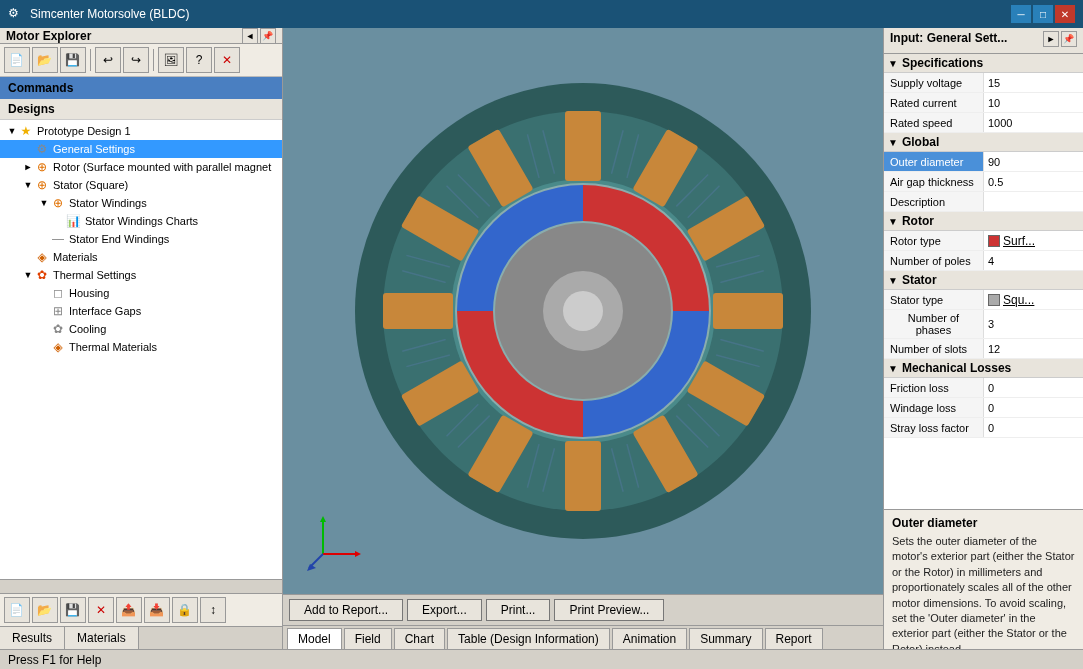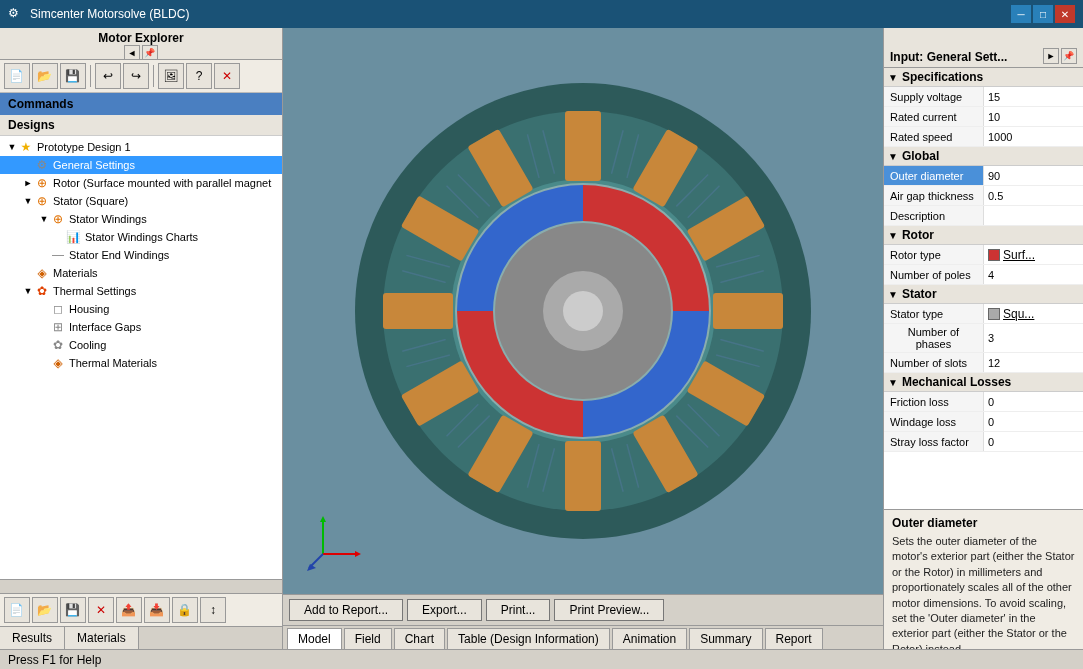--- a/index.html
+++ b/index.html
@@ -43,22 +43,21 @@
     }
 
     
     .panel-header {
       background: #e8e4dc;
       border-bottom: 1px solid #999;
       padding: 3px 6px;
       display: flex;
       align-items: center;
       justify-content: space-between;
-      height: 32px;
-      flex-direction: column;
+      height: 16px;
     }
     .panel-header-title { font-weight: bold; font-size: 12px; }
     .panel-header-actions { display: flex; gap: 2px; }
     .panel-pin-btn { background: none; border: 1px solid #999; width: 16px; height: 16px; cursor: pointer; font-size: 9px; display: flex; align-items: center; justify-content: center; }
 
     
     .toolbar {
       background: #f0ece4;
       border-bottom: 1px solid #bbb;
       padding: 3px 4px;
@@ -207,23 +206,23 @@
       border-left: 1px solid #999;
       display: flex;
       flex-direction: column;
       flex-shrink: 0;
     }
     .right-panel-header {
       background: #e8e4dc;
       border-bottom: 1px solid #999;
       padding: 3px 6px;
       display: flex;
-      align-items: flex-end;
+      align-items: flex-start;
       justify-content: space-between;
-      height: 40px;
+      height: 26px;
     }
     .right-panel-title { font-weight: bold; font-size: 12px; }
 
     
     .props-container {
       flex: 1;
       overflow-y: auto;
       background: white;
     }
     .prop-section-header {

